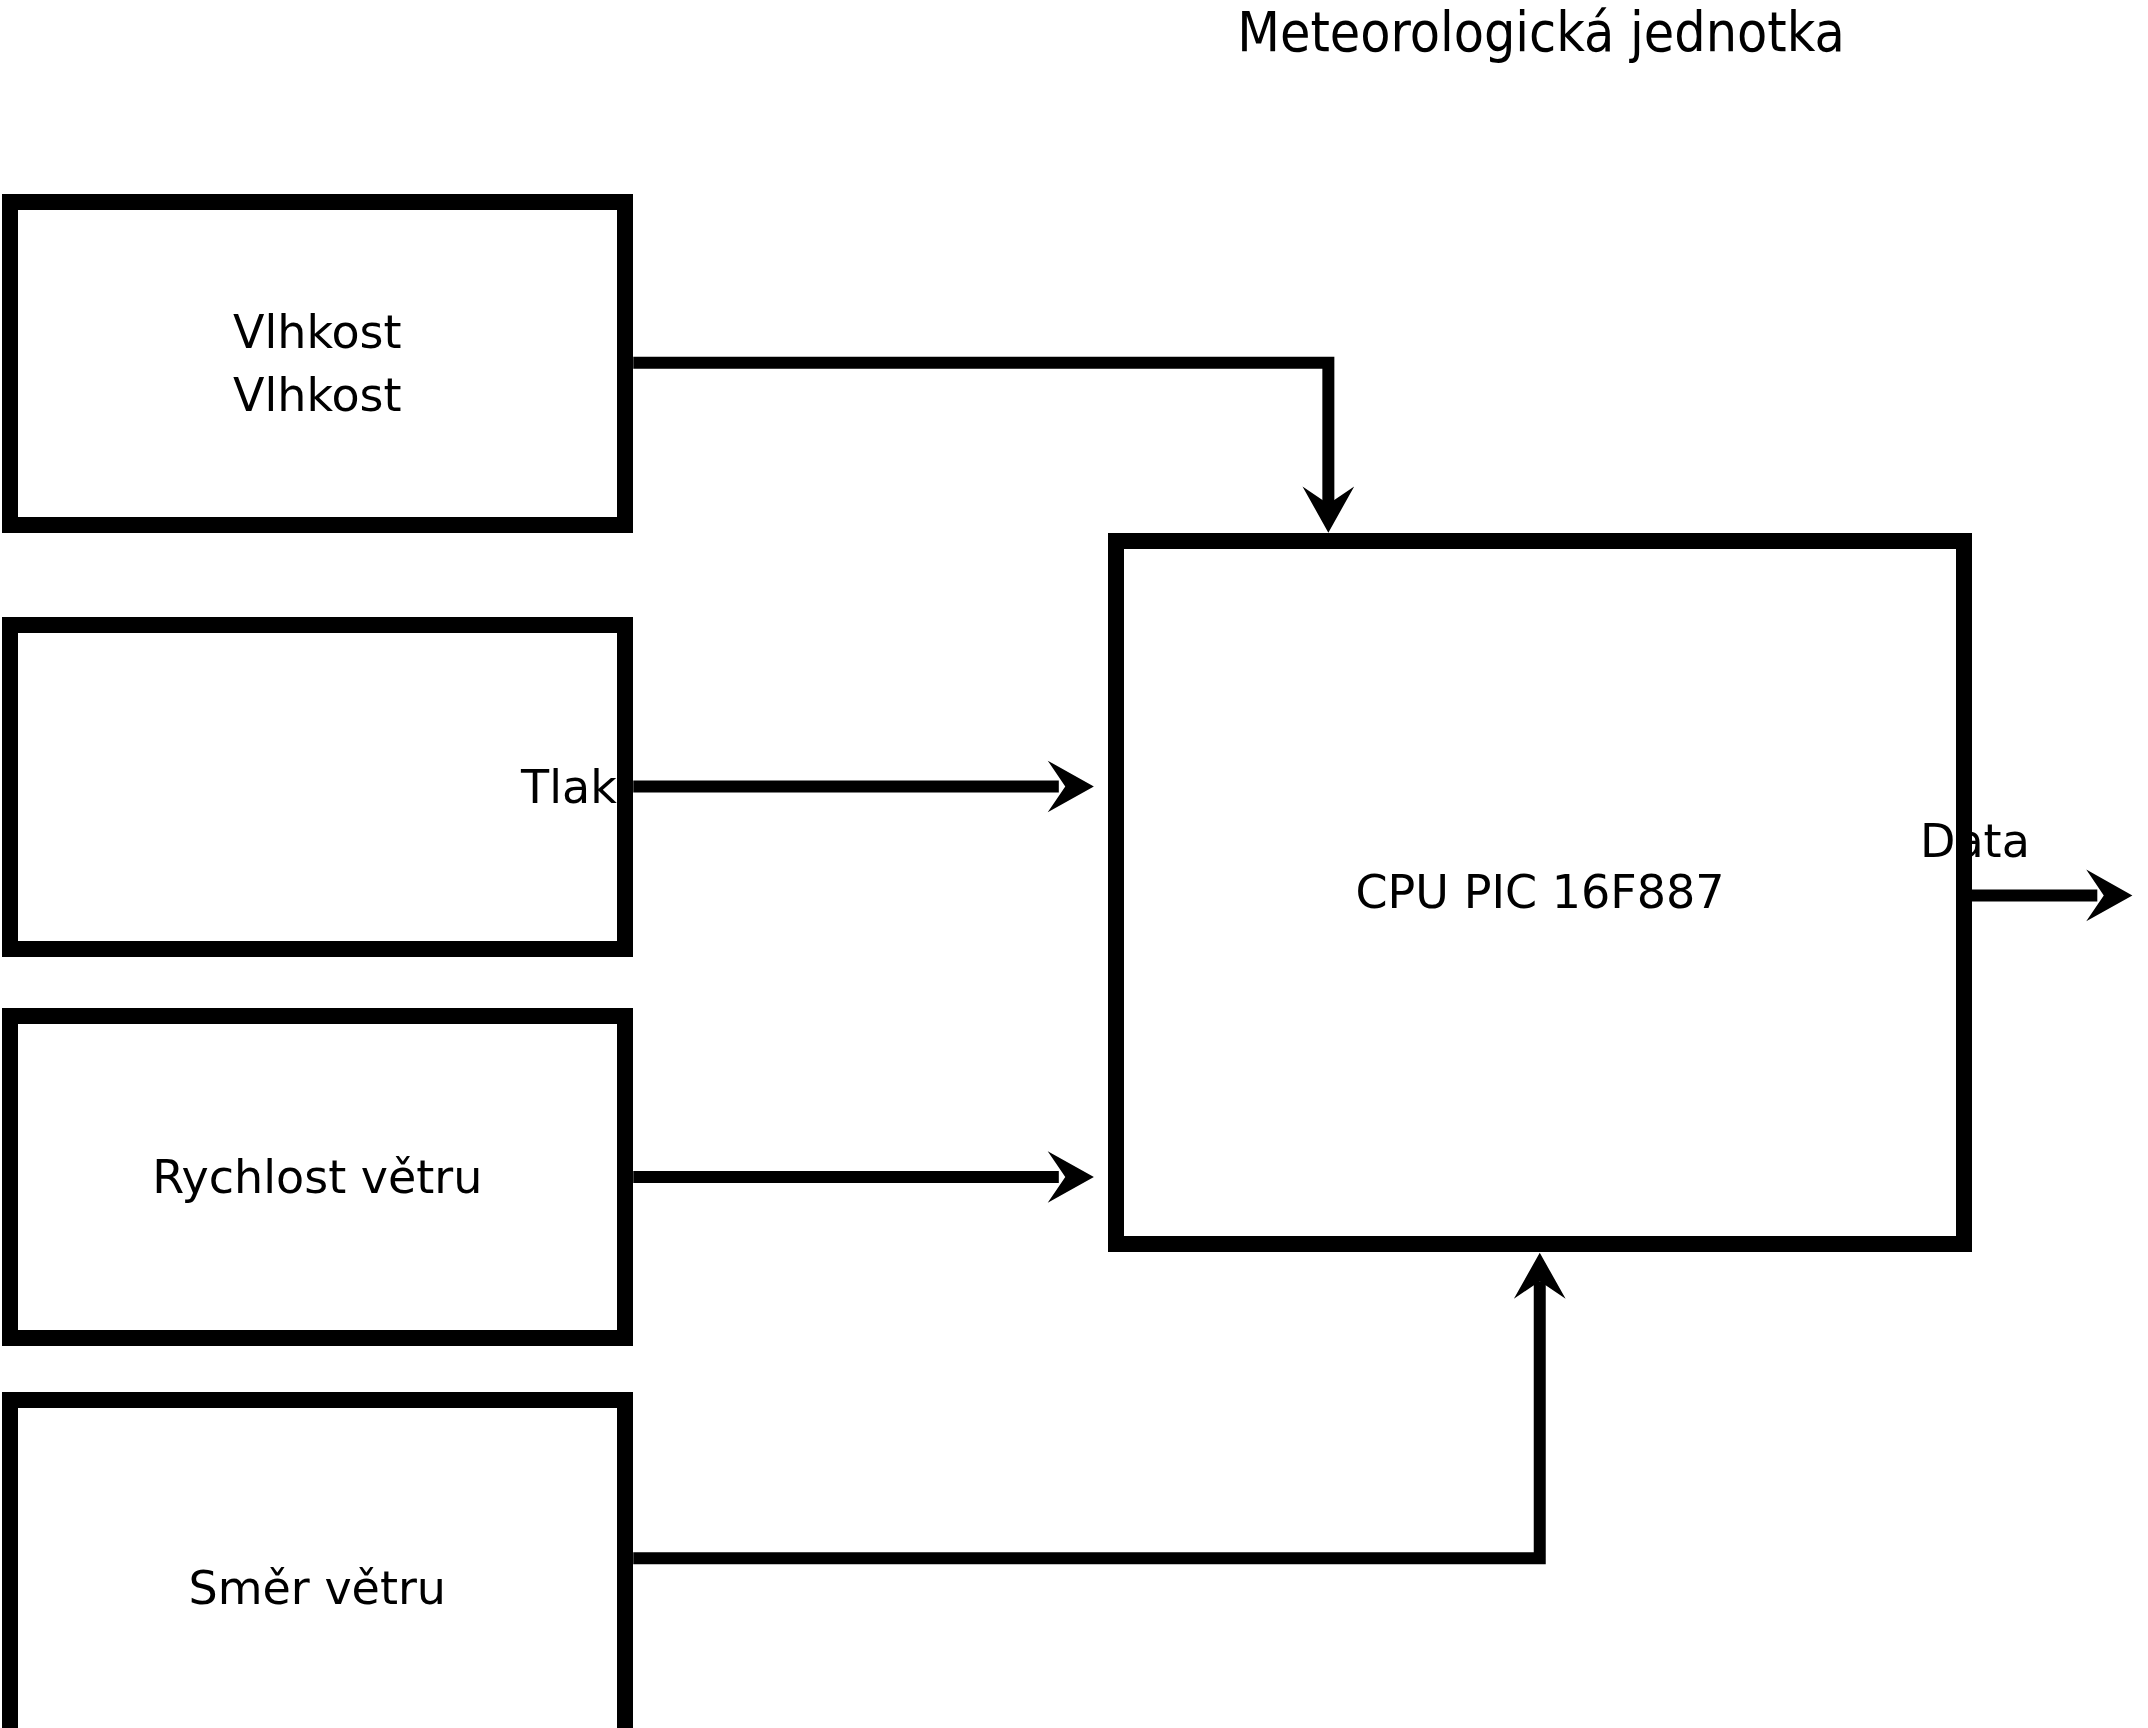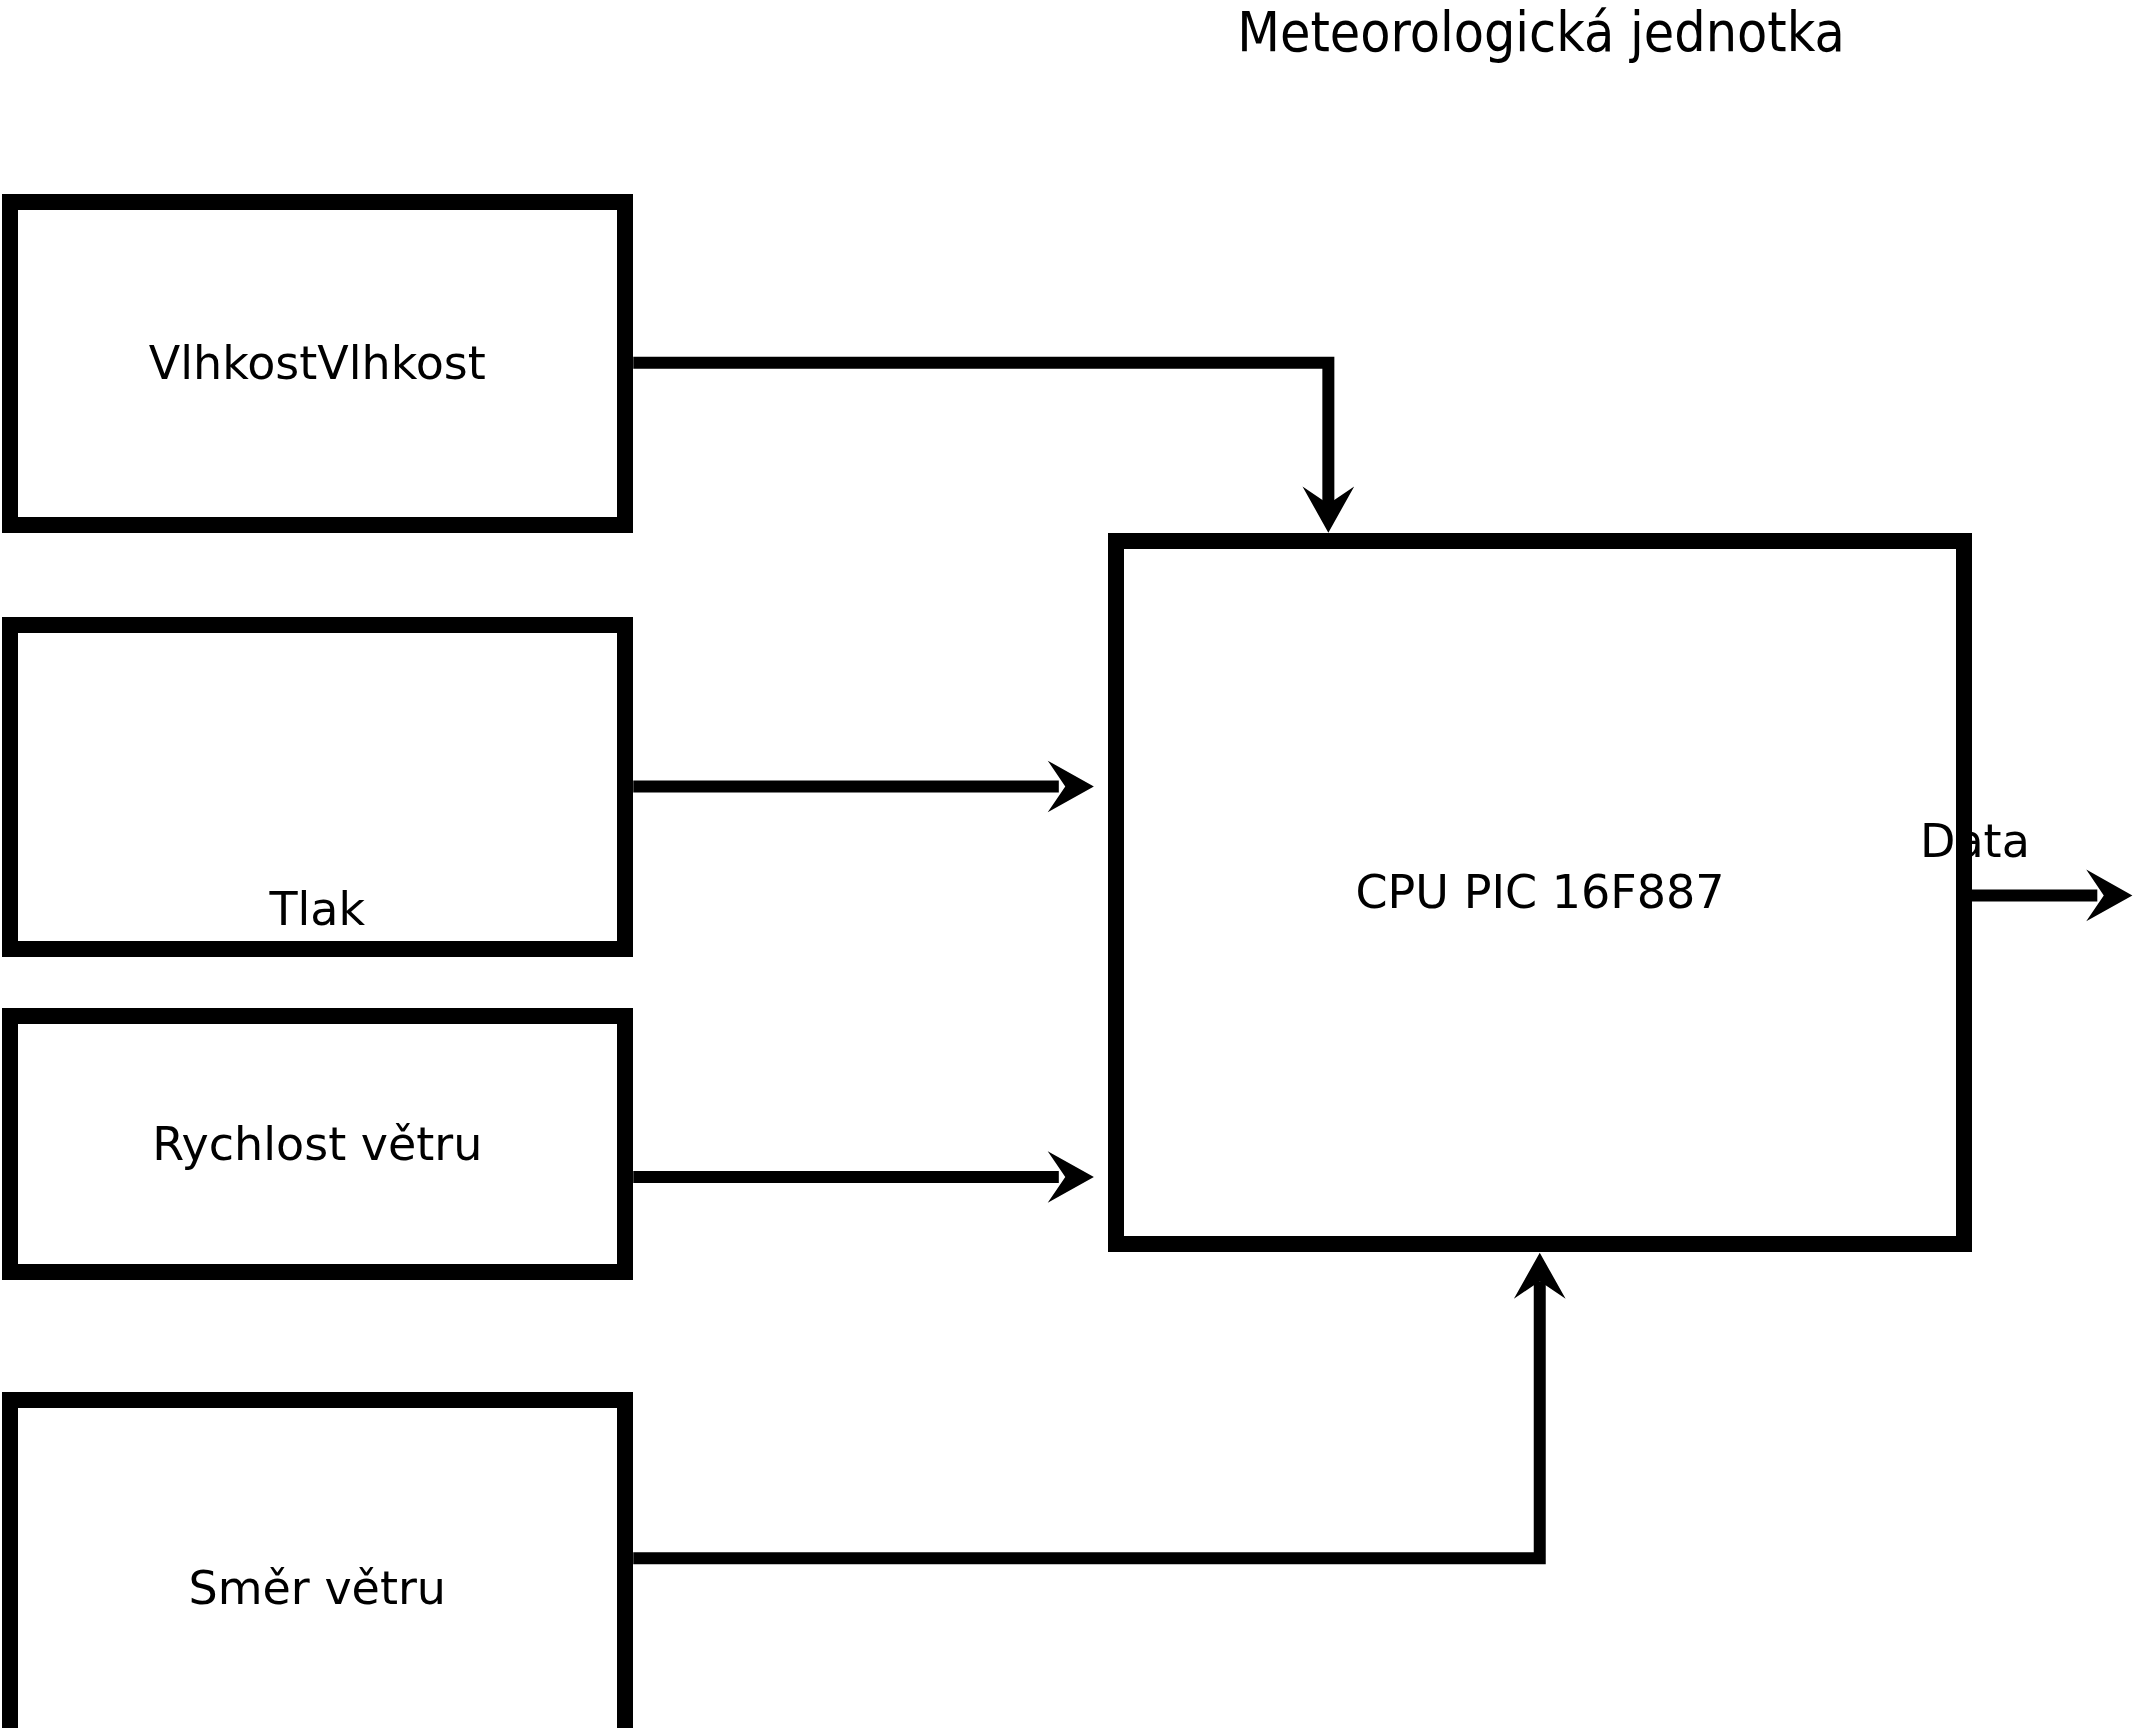--- a/index.html
+++ b/index.html
@@ -20,29 +20,30 @@
     text-align: center;
     font-size: 55px;
     font-stretch: condensed;
     white-space: nowrap;
   }
   .node {
     position: absolute;
     border: 16.6px solid var(--ink);
     background: var(--paper);
     display: flex;
+    flex-direction: column;
     align-items: center;
     justify-content: center;
     text-align: center;
     font-size: 46px;
     line-height: 63px;
   }
   .sensor-box-1 { left: 1.8px;    top: 194px;  width: 631px; height: 339px; }
   .sensor-box-2 { left: 1.8px;    top: 617px;  width: 631px; height: 340px; align-items: flex-end; }
-  .sensor-box-3 { left: 1.8px;    top: 1008px; width: 631px; height: 272px; }
+  .sensor-box-3 { left: 1.8px;    top: 1008px; width: 631px; height: 338px; }
   .sensor-box-4 { left: 1.8px;    top: 1392px; width: 631px; height: 392px; }
   .cpu-box      { left: 1108px; top: 533px;  width: 864px; height: 719px; }
   .connector-layer {
     position: absolute;
     left: 0; top: 0;
     width: 2149px;
     height: 1729px;
     pointer-events: none;
   }
   .connector-layer path {

